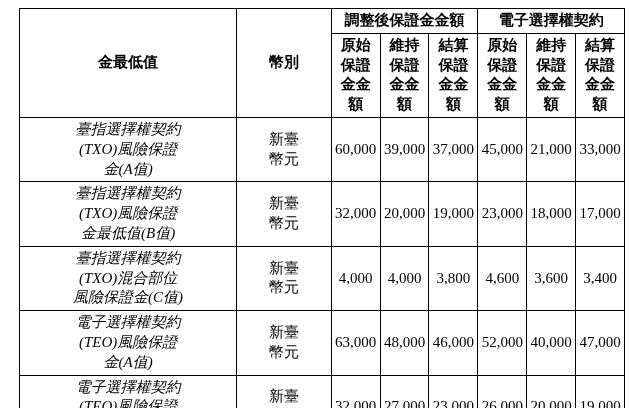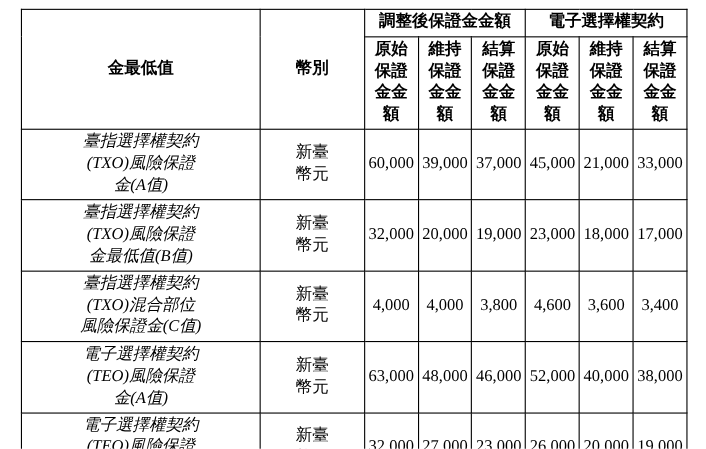--- a/index.html
+++ b/index.html
@@ -191,21 +191,21 @@
         </td>
         <td class="cur">
           <span class="two-line">新臺</span>
           <span class="two-line">幣元</span>
         </td>
         <td class="num">63,000</td>
         <td class="num">48,000</td>
         <td class="num">46,000</td>
         <td class="num">52,000</td>
         <td class="num">40,000</td>
-        <td class="num">38,000</td>
+        <td class="num">47,000</td>
       </tr>
 
       <tr class="datarow">
         <td class="name">
           <span class="two-line">電子選擇權契約</span>
           <span class="two-line">(TEO)風險保證</span>
           <span class="two-line">金最低值(B值)</span>
         </td>
         <td class="cur">
           <span class="two-line">新臺</span>

